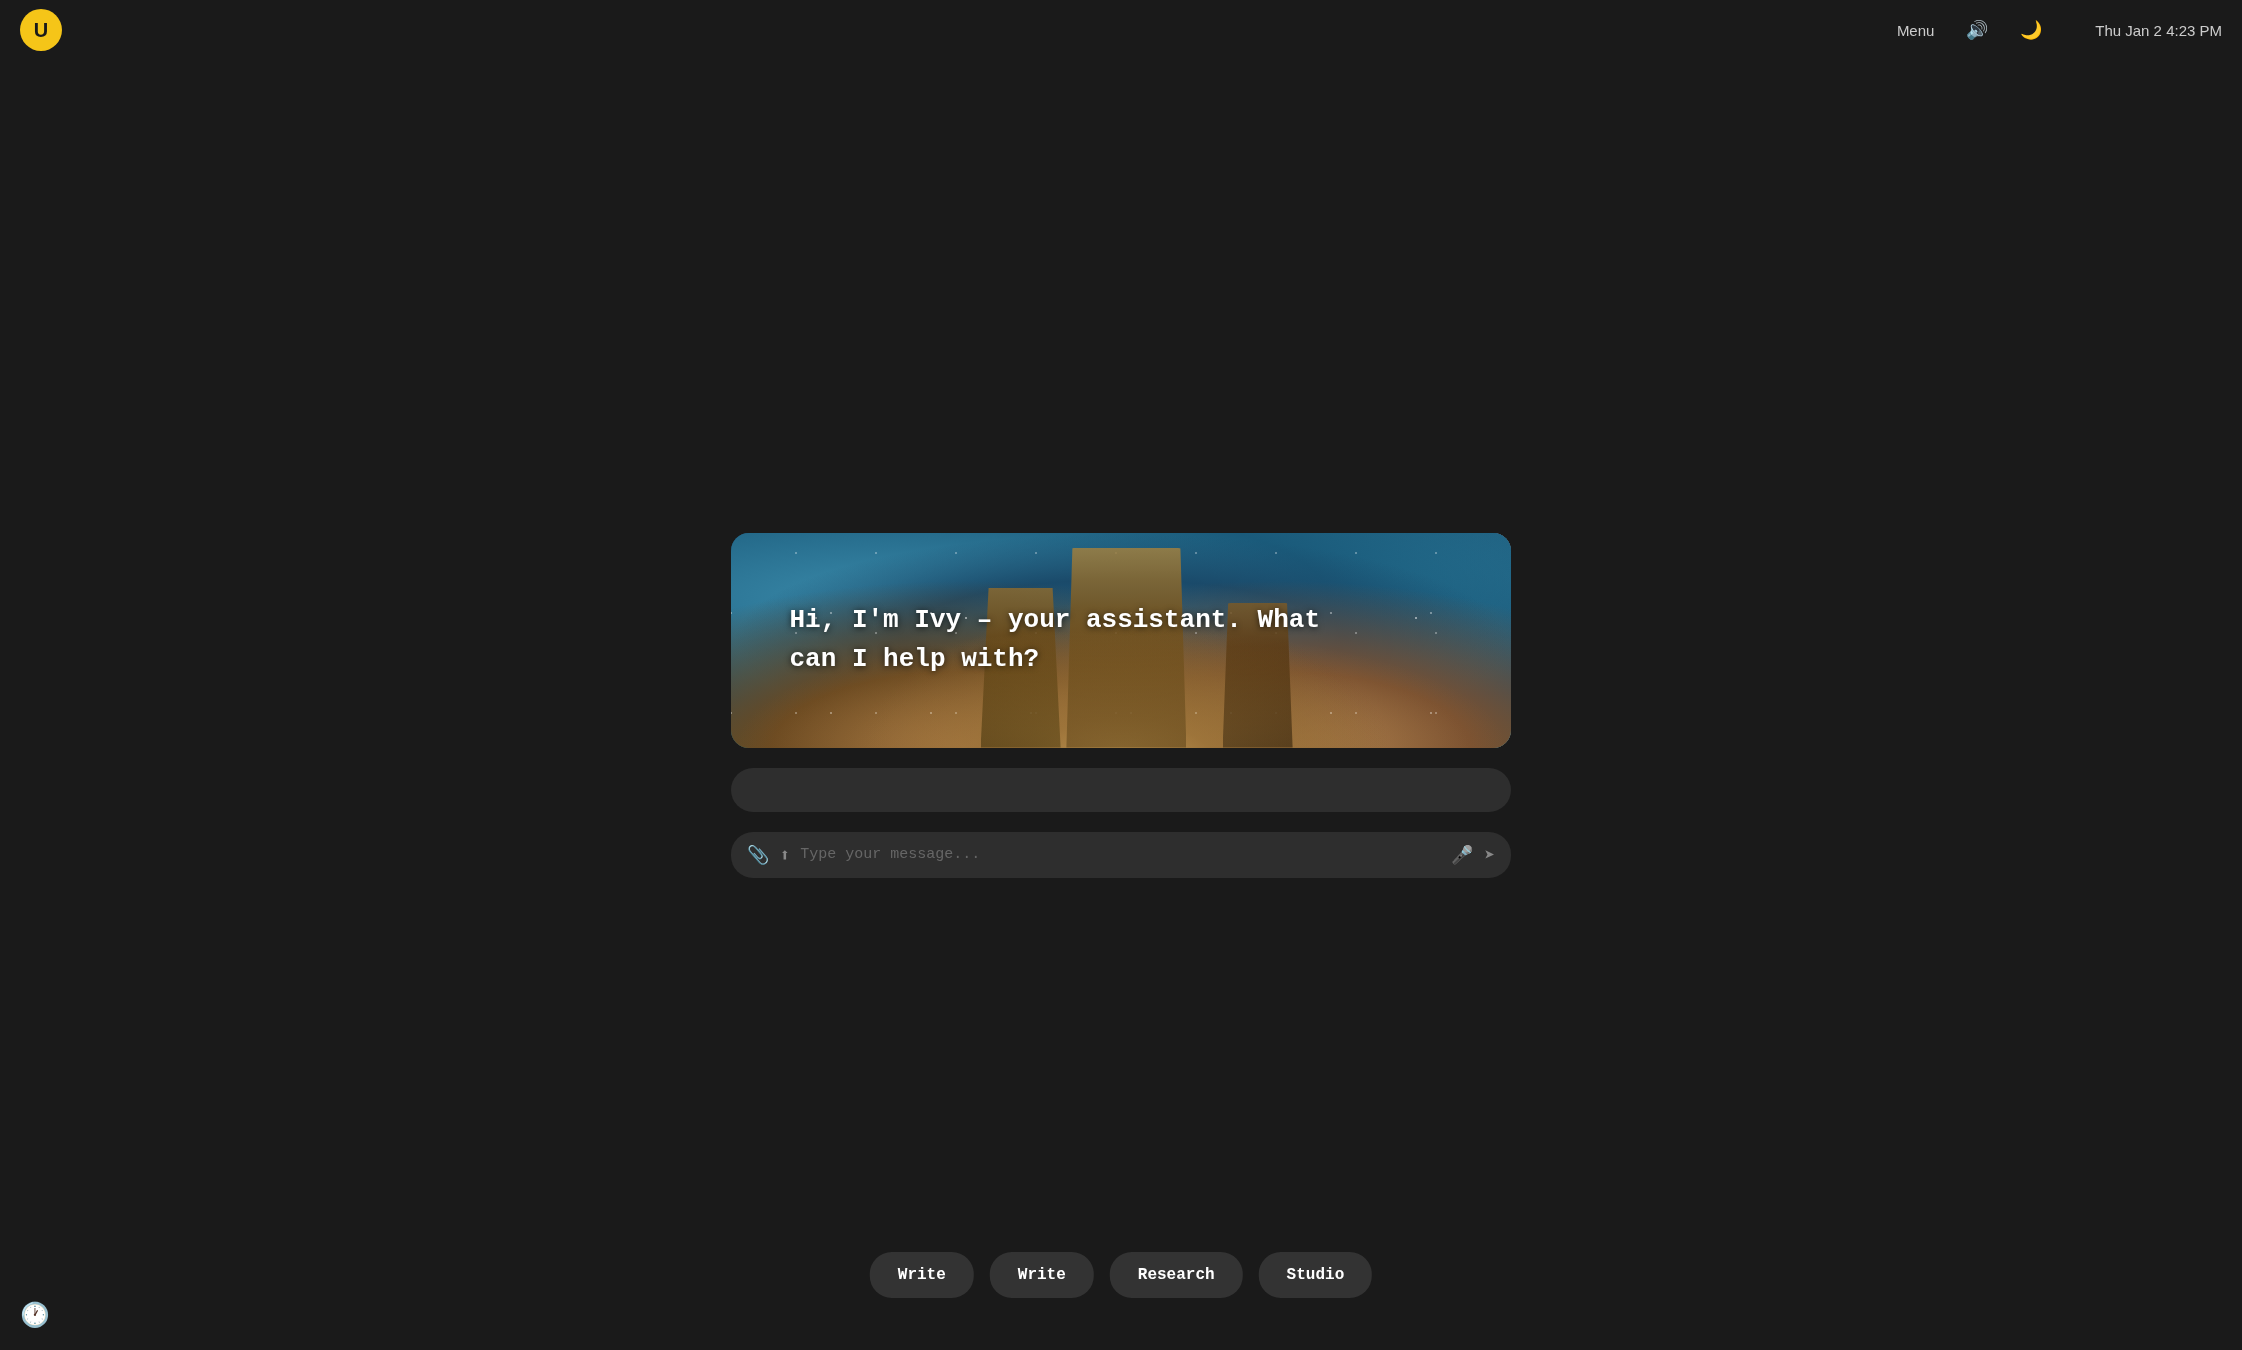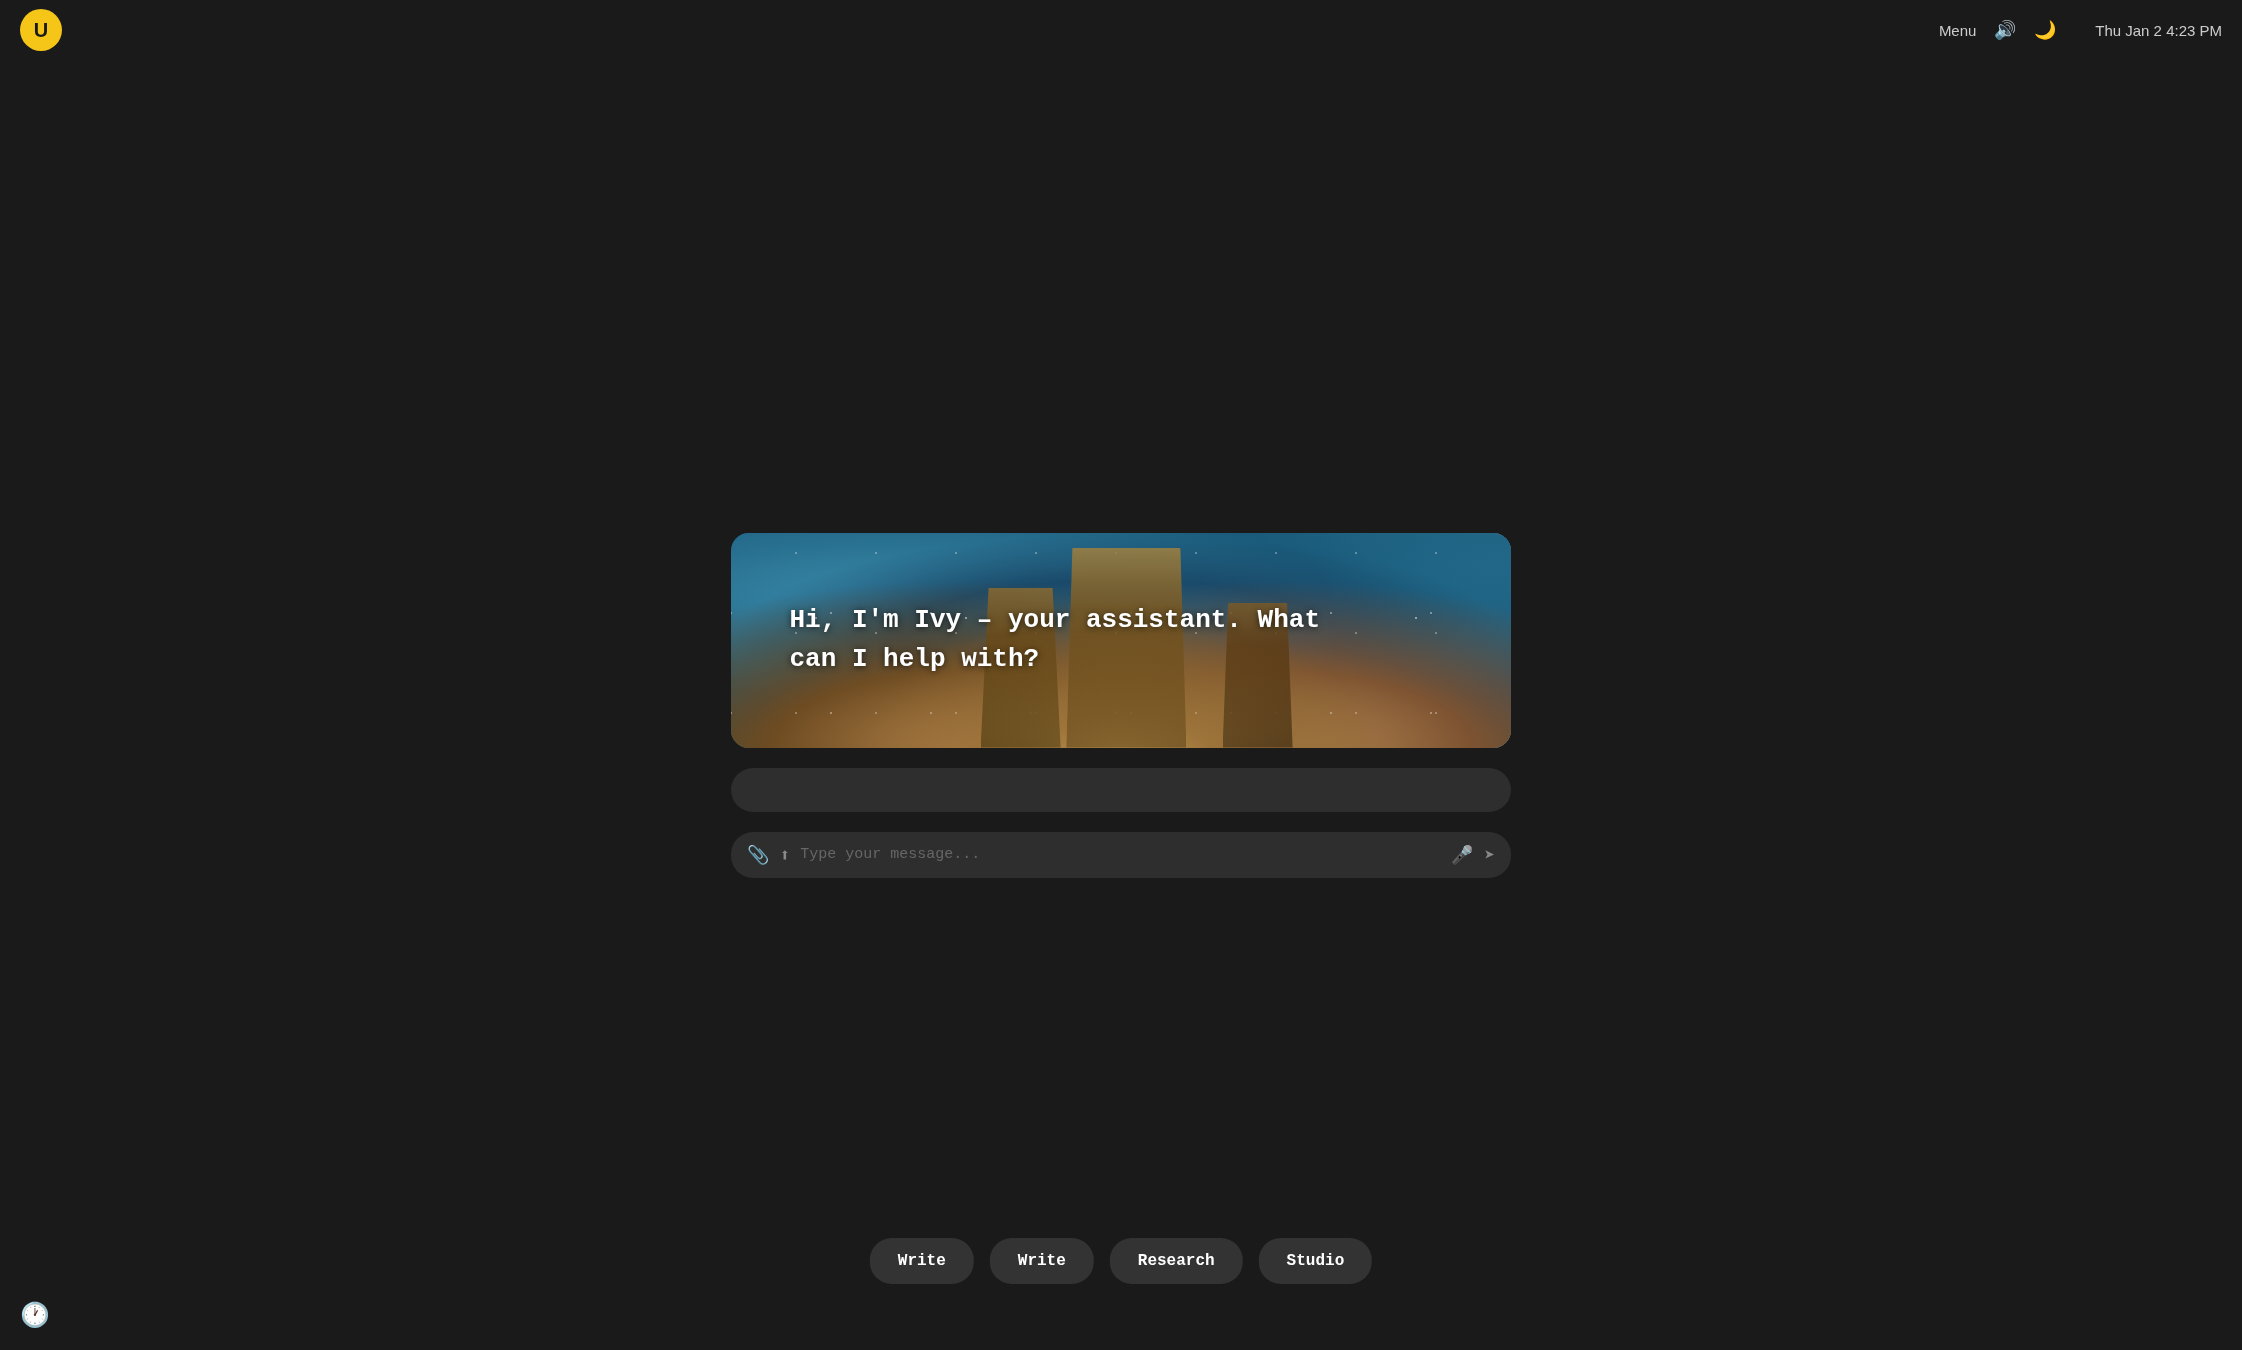--- a/index.html
+++ b/index.html
@@ -36,21 +36,21 @@
       font-weight: bold;
       font-size: 20px;
       color: #1a1a1a;
       font-family: sans-serif;
       cursor: pointer;
     }
 
     .header-right {
       display: flex;
       align-items: center;
-      gap: 18px;
+      gap: 32px;
       font-family: sans-serif;
       font-size: 15px;
       color: #cccccc;
     }
 
     .header-right .menu-label {
       cursor: pointer;
       font-size: 15px;
     }
 
@@ -241,21 +241,21 @@
       display: flex;
       align-items: center;
       gap: 10px;
       color: #888;
       font-size: 18px;
     }
 
     
     .quick-actions {
       position: absolute;
-      bottom: 66px;
+      bottom: 52px;
       left: 50%;
       transform: translateX(-50%);
       display: flex;
       gap: 16px;
     }
 
     .quick-btn {
       background-color: #333333;
       border: none;
       border-radius: 22px;

